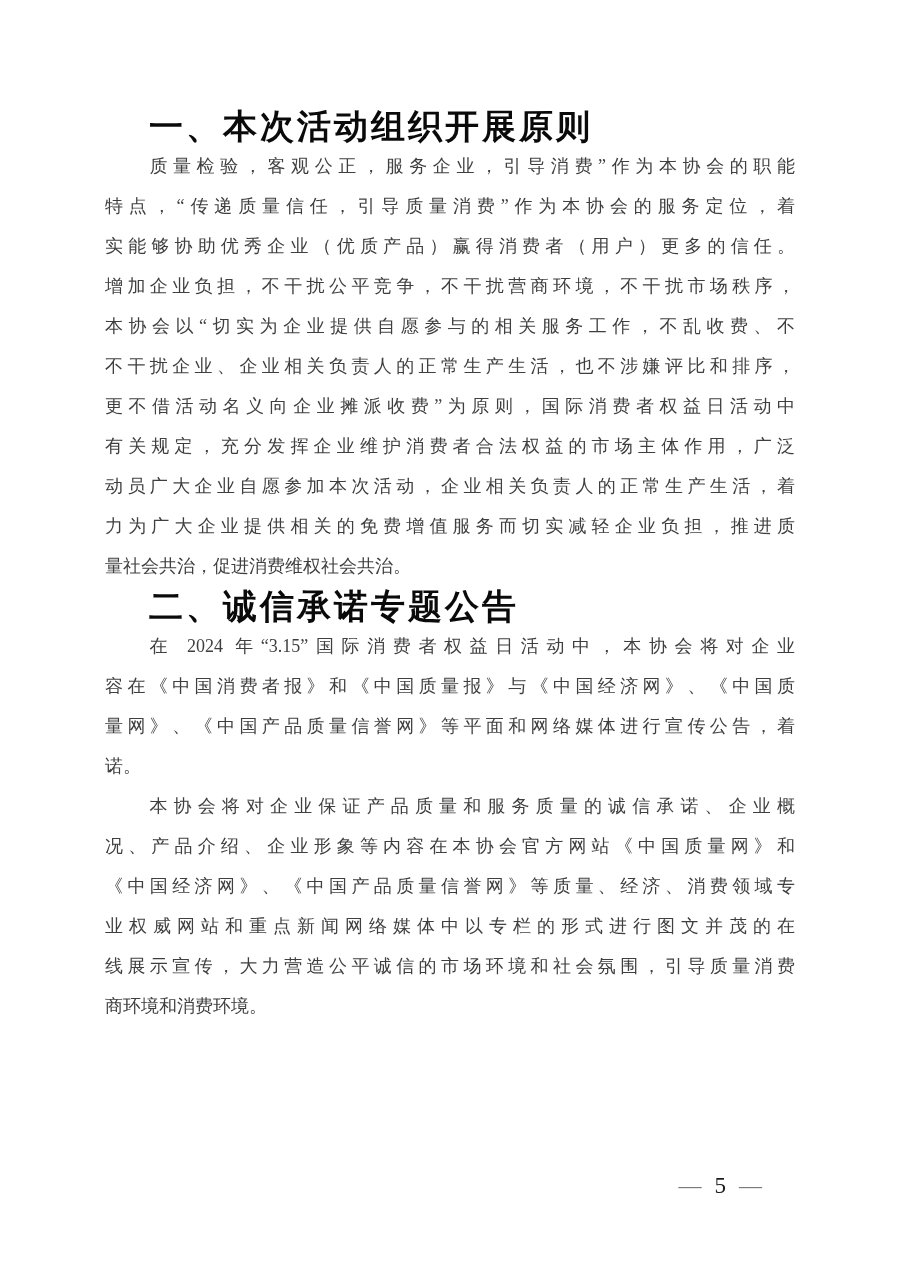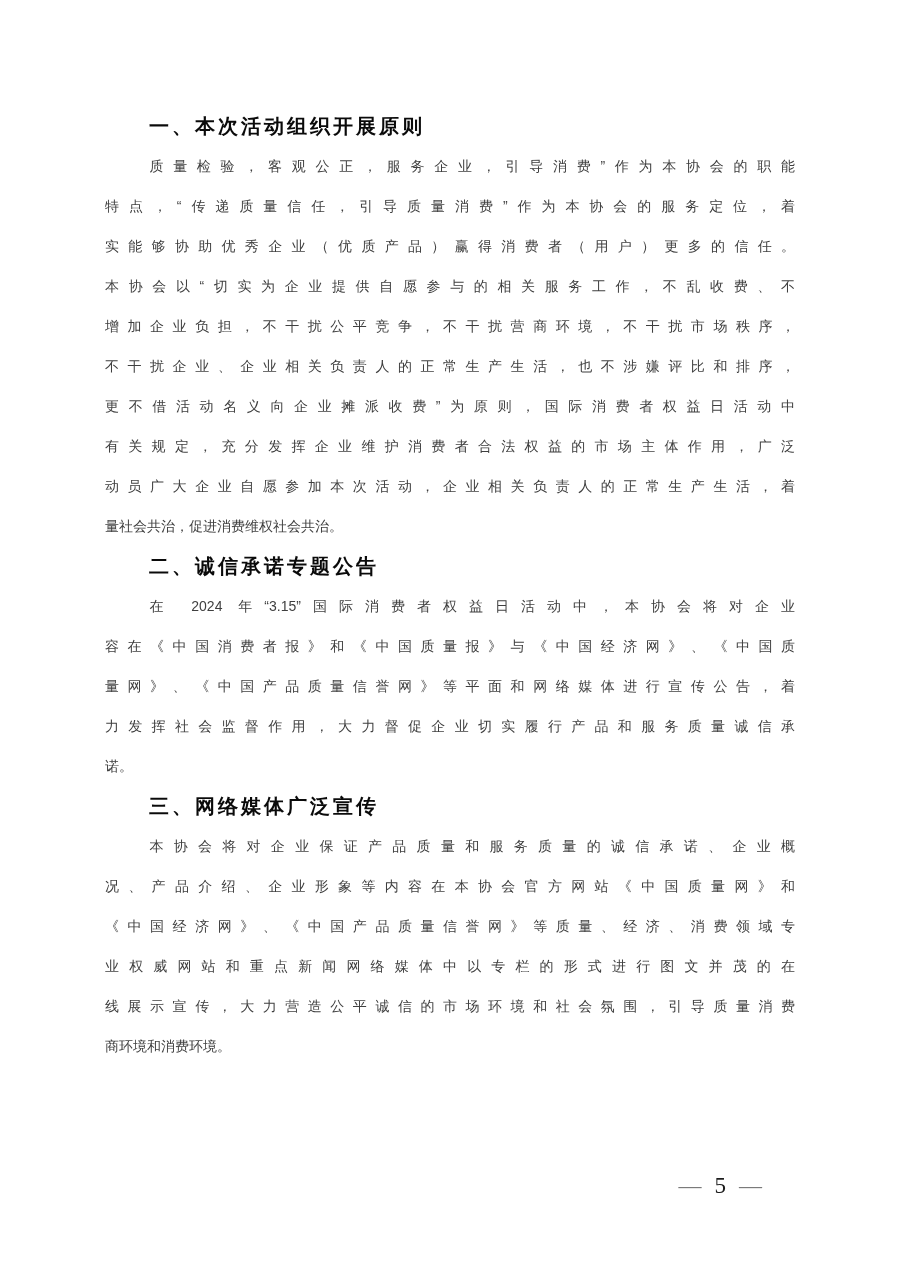--- a/index.html
+++ b/index.html
@@ -16,31 +16,31 @@
     box-sizing: border-box;
     padding: 106px 105px 0 105px;
   }
   .content {
     width: 690px;
   }
   .sec-heading {
     margin: 0;
     padding-left: 44px;
     font-family: "Liberation Sans", sans-serif;
-    font-size: 20px;
+    font-size: 34px;
     font-weight: 700;
     letter-spacing: 3px;
     line-height: 40px;
     color: var(--heading-text, #0a0a0a);
     white-space: nowrap;
   }
   .para {
     margin: 0;
-    font-family: Liberation Sans, sans-serif;
-    font-size: 14px;
+    font-family: Liberation Serif, serif;
+    font-size: 18px;
     line-height: 40px;
     color: var(--body-text, #3f3f3f);
   }
   .line {
     display: block;
     width: 690px;
     text-align: justify;
     text-align-last: justify;
   }
   .para .line:first-child {
@@ -77,61 +77,60 @@
 
           <p class="para">
 
               <span class="line">质量检验，客观公正，服务企业，引导消费”作为本协会的职能</span>
 
               <span class="line">特点，“传递质量信任，引导质量消费”作为本协会的服务定位，着</span>
 
               <span class="line">实能够协助优秀企业（优质产品）赢得消费者（用户）更多的信任。</span>
 
 
+              <span class="line">增加企业负担，不干扰公平竞争，不干扰营商环境，不干扰市场秩序，</span>
+
               <span class="line">本协会以“切实为企业提供自愿参与的相关服务工作，不乱收费、不</span>
-
-              <span class="line">增加企业负担，不干扰公平竞争，不干扰营商环境，不干扰市场秩序，</span>
 
               <span class="line">不干扰企业、企业相关负责人的正常生产生活，也不涉嫌评比和排序，</span>
 
               <span class="line">更不借活动名义向企业摊派收费”为原则，国际消费者权益日活动中</span>
 
               <span class="line">有关规定，充分发挥企业维护消费者合法权益的市场主体作用，广泛</span>
 
               <span class="line">动员广大企业自愿参加本次活动，企业相关负责人的正常生产生活，着</span>
 
+              <span class="line">力为广大企业提供相关的免费增值服务而切实减轻企业负担，推进质</span>
 
               <span class="line">量社会共治，促进消费维权社会共治。</span>
 
           </p>
 
       </section>
 
       <section>
         <h2 class="sec-heading">二、诚信承诺专题公告</h2>
 
           <p class="para">
 
               <span class="line">在 2024 年“3.15”国际消费者权益日活动中，本协会将对企业</span>
 
 
               <span class="line">容在《中国消费者报》和《中国质量报》与《中国经济网》、《中国质</span>
 
               <span class="line">量网》、《中国产品质量信誉网》等平面和网络媒体进行宣传公告，着</span>
 
-              <span class="line">力发挥社会监督作用，大力督促企业切实履行产品和服务质量诚信承</span>
 
               <span class="line">诺。</span>
 
           </p>
 
       </section>
 
       <section>
-        <h2 class="sec-heading">三、网络媒体广泛宣传</h2>
 
           <p class="para">
 
               <span class="line">本协会将对企业保证产品质量和服务质量的诚信承诺、企业概</span>
 
               <span class="line">况、产品介绍、企业形象等内容在本协会官方网站《中国质量网》和</span>
 
               <span class="line">《中国经济网》、《中国产品质量信誉网》等质量、经济、消费领域专</span>
 
               <span class="line">业权威网站和重点新闻网络媒体中以专栏的形式进行图文并茂的在</span>

